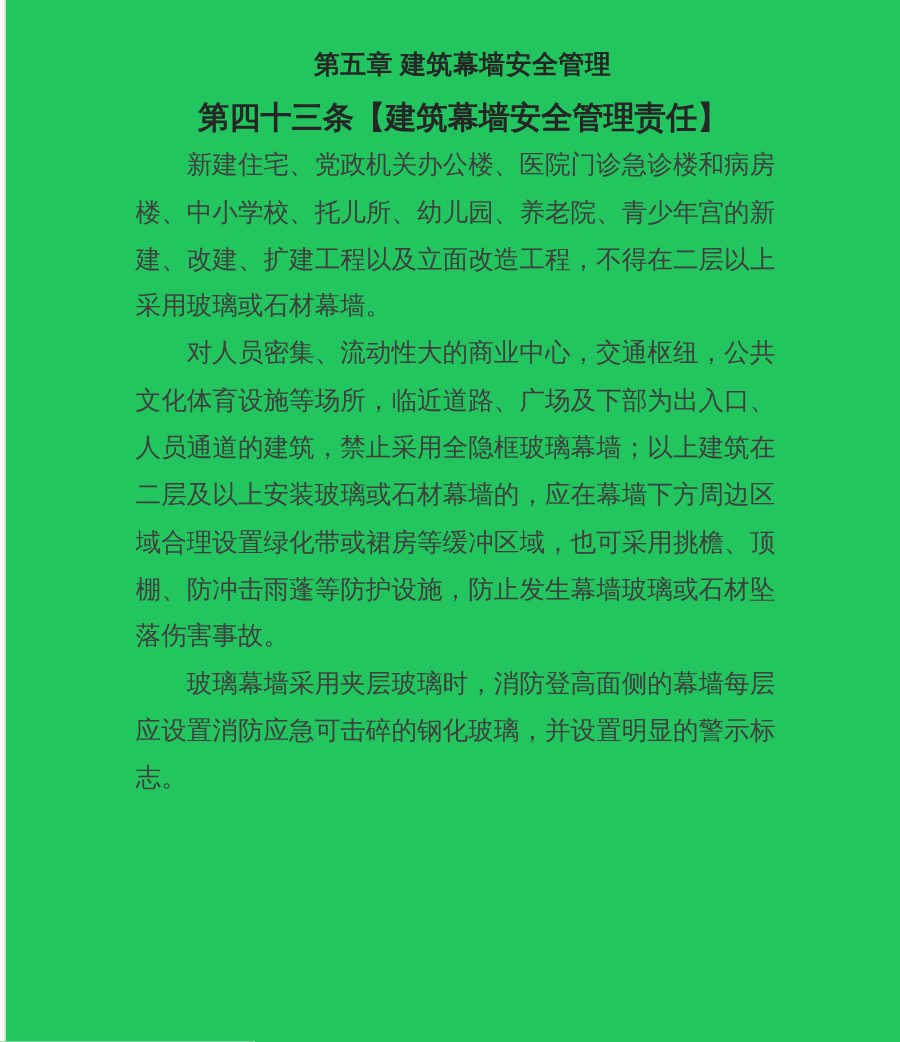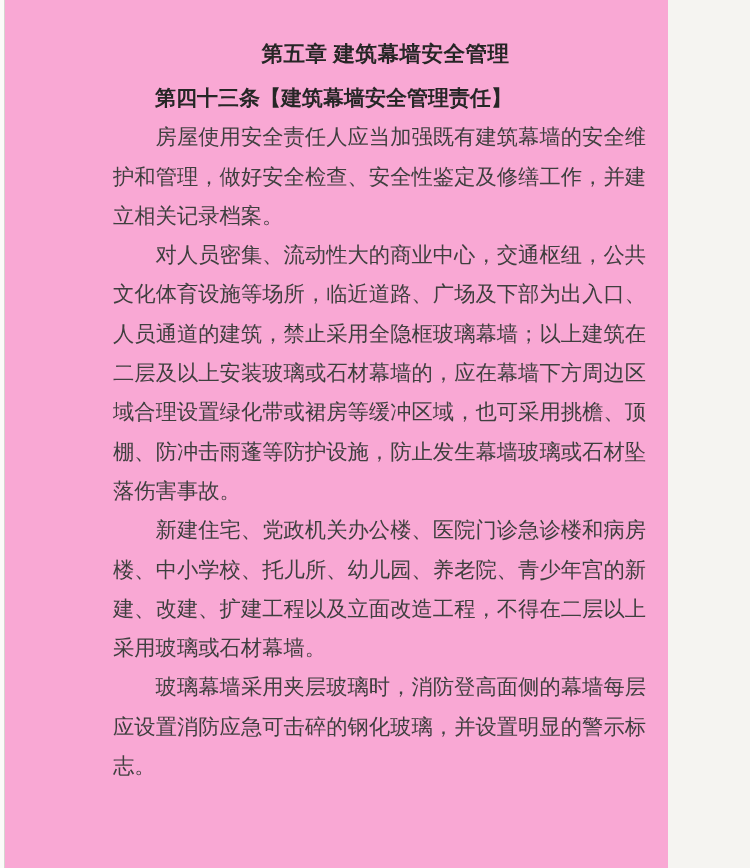--- a/index.html
+++ b/index.html
@@ -8,23 +8,23 @@
     width: 750px;
     height: 868px;
     overflow: hidden;
   }
   body {
     background: #f5f4f1;
     font-family: "Liberation Serif", "DejaVu Serif", serif;
   }
   .page {
     position: relative;
-    width: 668px;
+    width: 750px;
     height: 868px;
-    background: #f9a8d4;
+    background: #22c55e;
   }
   
   .edge-white {
     position: absolute;
     left: 0; top: 0;
     width: 4px; height: 100%;
     background: #fbfbf9;
   }
   .edge-line {
     position: absolute;
@@ -44,21 +44,21 @@
     font-weight: 700;
     color: #262626;
     text-align: center;
     line-height: 40px;
     margin: 0 0 5px 0;
     padding-left: 12px;
     letter-spacing: 0.5px;
     white-space: nowrap;
   }
   .article-heading {
-    font-size: 21px;
+    font-size: 26px;
     font-weight: 700;
     color: #262626;
     line-height: 39.3px;
     margin: 0;
     text-indent: 2em;
     white-space: nowrap;
   }
   .body-para {
     font-size: 21.3px;
     line-height: 39.3px;
@@ -76,24 +76,23 @@
 <div class="page">
   <div class="edge-white"></div>
   <div class="edge-line"></div>
 
   <div class="doc">
 
     <h1 class="chapter-title">第五章 建筑幕墙安全管理</h1>
 
     <h2 class="article-heading">第四十三条【建筑幕墙安全管理责任】</h2>
 
-    <p class="body-para">房屋使用安全责任人应当加强既有建筑幕墙的安全维护和管理，做好安全检查、安全性鉴定及修缮工作，并建立相关记录档案。</p>
 
 
 
+    <p class="body-para">新建住宅、党政机关办公楼、医院门诊急诊楼和病房楼、中小学校、托儿所、幼儿园、养老院、青少年宫的新建、改建、扩建工程以及立面改造工程，不得在二层以上采用玻璃或石材幕墙。</p>
+
     <p class="body-para">对人员密集、流动性大的商业中心，交通枢纽，公共文化体育设施等场所，临近道路、广场及下部为出入口、人员通道的建筑，禁止采用全隐框玻璃幕墙；以上建筑在二层及以上安装玻璃或石材幕墙的，应在幕墙下方周边区域合理设置绿化带或裙房等缓冲区域，也可采用挑檐、顶棚、防冲击雨蓬等防护设施，防止发生幕墙玻璃或石材坠落伤害事故。</p>
-
-    <p class="body-para">新建住宅、党政机关办公楼、医院门诊急诊楼和病房楼、中小学校、托儿所、幼儿园、养老院、青少年宫的新建、改建、扩建工程以及立面改造工程，不得在二层以上采用玻璃或石材幕墙。</p>
 
     <p class="body-para">玻璃幕墙采用夹层玻璃时，消防登高面侧的幕墙每层应设置消防应急可击碎的钢化玻璃，并设置明显的警示标志。</p>
 
   </div>
 </div>
 
 </body></html>

